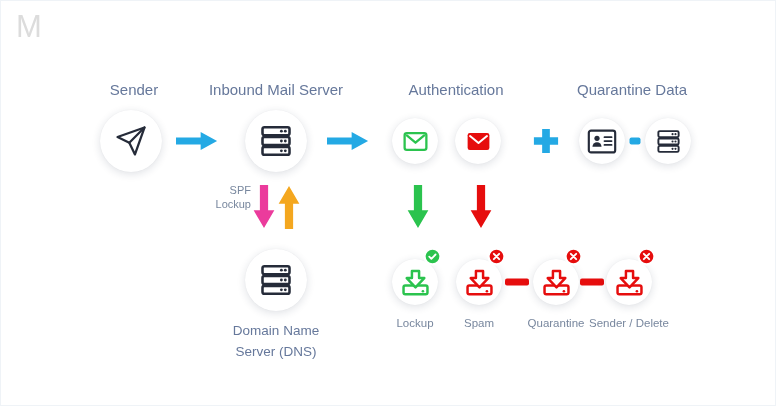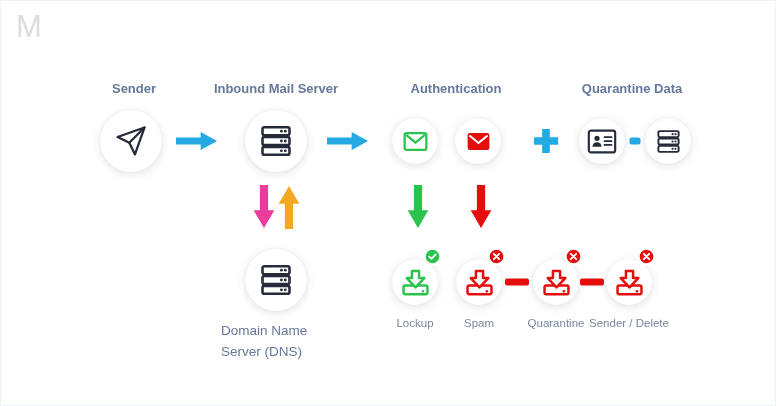--- a/index.html
+++ b/index.html
@@ -3,34 +3,34 @@
 <meta charset="utf-8">
 <style>
   :root{
     --blue:#24A9E4; --green:#2BC34E; --red:#E60D0D; --pink:#EB3B9C; --amber:#F4A71F;
     --icon_dark:#252B39; --heading_text:#66789B; --label_text:#78879E; --logo_gray:#DCDCDC;
   }
   *{margin:0;padding:0;box-sizing:border-box}
   body{background:#fff;font-family:"Liberation Sans",sans-serif;}
   .canvas{position:relative;width:776px;height:406px;background:#fff;border:1px solid #eff3f7;overflow:hidden}
   .logo{position:absolute;left:15px;top:8px;font-size:31px;font-weight:400;color:var(--logo_gray);letter-spacing:1px}
-  .heading{position:absolute;transform:translateX(-50%);font-size:13px;color:var(--heading_text);white-space:nowrap;font-weight:700}
+  .heading{position:absolute;transform:translateX(-50%);font-size:15px;color:var(--heading_text);white-space:nowrap;font-weight:400}
   .node{position:absolute;transform:translate(-50%,-50%);background:#fff;border-radius:50%;
         display:flex;align-items:center;justify-content:center;
         box-shadow:0 2px 9px rgba(30,40,70,.14),0 0 1px rgba(30,40,70,.08)}
   .big{width:62px;height:62px}
   .small{width:46px;height:46px}
   .abs{position:absolute;transform:translate(-50%,-50%)}
   .dash{position:absolute;transform:translate(-50%,-50%);border-radius:2px}
   .dash.red{width:24px;height:7px;background:var(--red)}
   .dash.blue{width:11px;height:7px;background:var(--blue)}
   .badge{position:absolute;left:31px;top:-12px}
   .outcome-label{position:absolute;transform:translateX(-50%);font-size:11.5px;color:var(--label_text);white-space:nowrap}
   .spf-label{position:absolute;font-size:11px;line-height:1.3;color:var(--label_text)}
-  .dns-label{position:absolute;transform:translateX(-50%);width:110px;
+  .dns-label{position:absolute;transform:translateX(-50%);width:110px;text-align:center;
              font-size:13.5px;line-height:1.55;color:var(--heading_text)}
   svg{display:block}
   .sd{stroke:var(--icon_dark);fill:none;stroke-width:1.7;stroke-linecap:round;stroke-linejoin:round}
   .fd{fill:var(--icon_dark)}
   .sg{stroke:var(--green);fill:none;stroke-width:1.8;stroke-linecap:round;stroke-linejoin:round}
   .fg{fill:var(--green)}
   .sr{stroke:var(--red);fill:none;stroke-width:1.8;stroke-linecap:round;stroke-linejoin:round}
   .fr{fill:var(--red)}
   .fb{fill:var(--blue)}
   .fp{fill:var(--pink)}
@@ -115,20 +115,21 @@
       <rect class="sd" x="3" y="15.9" width="18" height="5.3" rx="1.2"></rect>
       <circle class="fd" cx="15.6" cy="5.45" r=".95"></circle>
         <circle class="fd" cx="18.2" cy="5.45" r=".95"></circle>
       <circle class="fd" cx="15.6" cy="12" r=".95"></circle>
         <circle class="fd" cx="18.2" cy="12" r=".95"></circle>
       <circle class="fd" cx="15.6" cy="18.55" r=".95"></circle>
         <circle class="fd" cx="18.2" cy="18.55" r=".95"></circle>
     </svg>
   </div>
 
+  <div class="spf-label" style="right:524px;top:182px;width:48px;text-align:right">SPF Lockup</div>
 
   <svg class="abs" style="left:263px;top:206px" width="23" height="45" viewBox="0 0 24 46">
     <path class="fp" d="M7.7 0 V26.5 H1.2 L12 45 L22.8 26.5 H16.3 V0 Z"></path>
   </svg>
   <svg class="abs" style="left:288px;top:206px" width="23" height="45" viewBox="0 0 24 46">
     <path class="fa" d="M7.7 46 V19.5 H1.2 L12 1 L22.8 19.5 H16.3 V46 Z"></path>
   </svg>
 
 
   <svg class="abs" style="left:417px;top:206px" width="23" height="46" viewBox="0 0 24 46">

